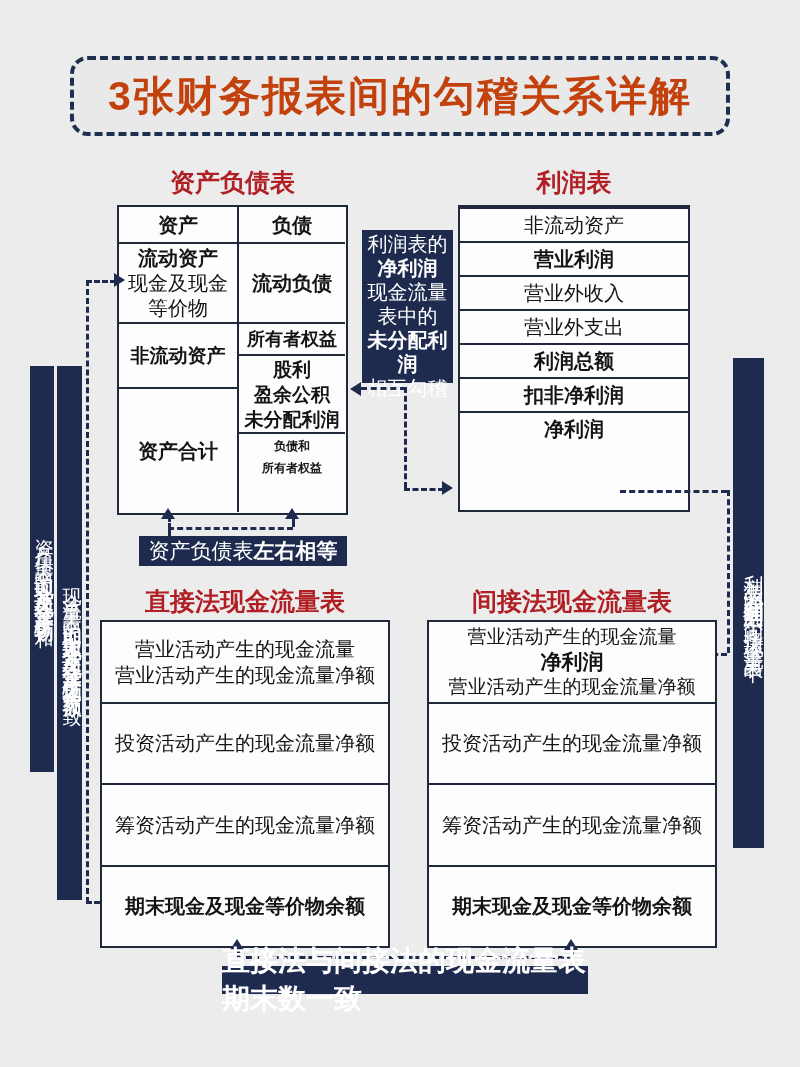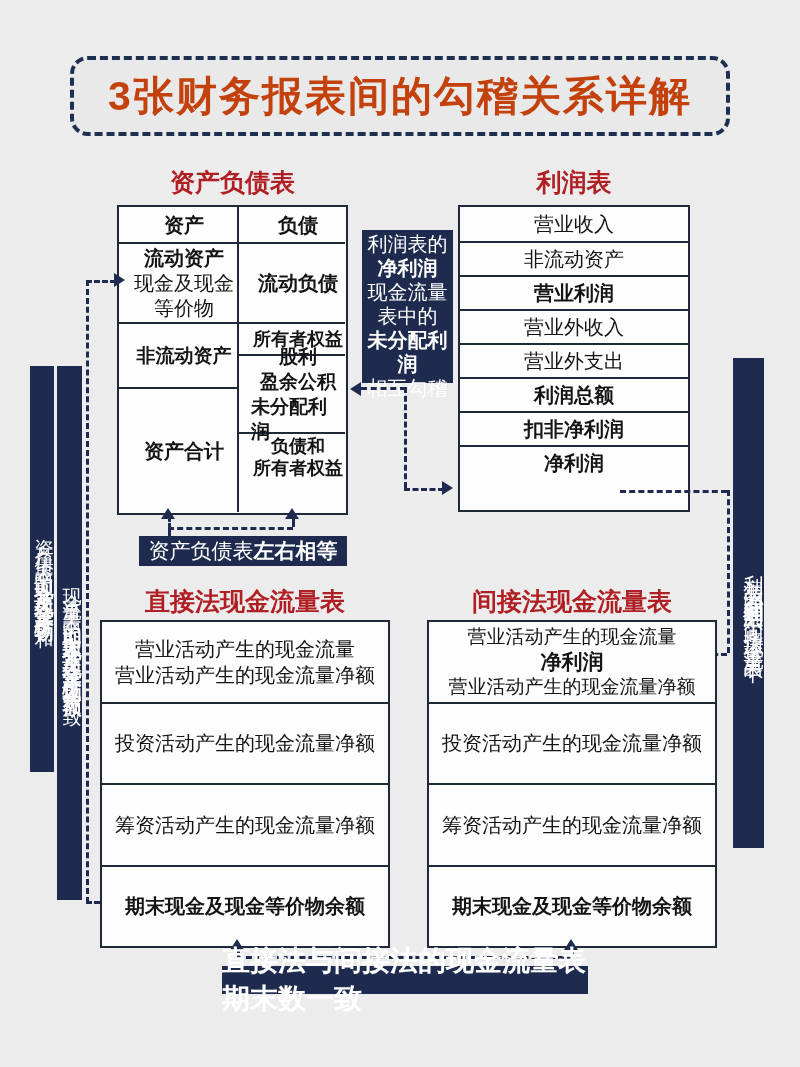--- a/index.html
+++ b/index.html
@@ -15,21 +15,21 @@
     left:70px;top:56px;width:652px;height:72px;
     border:4px dashed #1e3050;border-radius:18px;background:#e9e9e9;
     display:flex;align-items:center;justify-content:center;
   }
   .title-box span{font-size:41px;font-weight:bold;color:#c2410c;letter-spacing:2px;}
   
   .sec-title{font-size:25px;font-weight:bold;color:#b01f24;text-align:center;}
   
   .tbl{background:#fdfdfd;border:2.5px solid #20293a;box-sizing:border-box;}
   .cell{box-sizing:border-box;display:flex;flex-direction:column;align-items:center;justify-content:center;
-        font-size:20px;font-weight:bold;text-align:left;line-height:24px;color:#141414;padding-left:12px;}
+        font-size:20px;font-weight:bold;text-align:right;line-height:24px;color:#141414;}
   .cell.bt{border-top:2.5px solid #20293a;}
   .thin{font-weight:normal;}
   
   .bs-left{left:0;top:0;width:118px;height:305px;position:absolute;}
   .bs-right{left:118px;top:0;width:108px;height:305px;position:absolute;border-left:2.5px solid #20293a;box-sizing:border-box;}
   
   .inc-row{box-sizing:border-box;height:34px;display:flex;align-items:center;justify-content:center;
            font-size:20px;color:#141414;}
   .inc-row.bt{border-top:2.2px solid #20293a;}
   .inc-row.b{font-weight:bold;}
@@ -78,39 +78,38 @@
   </div>
   <div class="bs-right">
     <div class="cell" style="height:35px;">负债</div>
     <div class="cell bt" style="height:80px;">流动负债</div>
     <div class="cell bt" style="height:32px;font-size:18px;">所有者权益</div>
     <div class="cell bt" style="height:78px;font-size:19px;line-height:25px;">
       <span>股利</span>
       <span>盈余公积</span>
       <span>未分配利润</span>
     </div>
-    <div class="cell bt" style="height:47px;font-size:18px;line-height:22px;">
+    <div class="cell bt" style="height:47px;font-size:12px;line-height:22px;">
       <span>负债和</span>
       <span>所有者权益</span>
     </div>
   </div>
 </div>
 
 <div class="abs navy" style="left:362px;top:230px;width:91px;height:153px;padding:2px 4px;box-sizing:border-box;font-size:20px;line-height:24px;text-align:center;flex-wrap:wrap;">
   <span>利润表的</span>
     <span class="b">净利润</span>
     <span>现金流量表中的</span>
     <span class="b">未分配利润</span>
     <span>相互勾稽</span>
 </div>
 
 <div class="abs sec-title" style="left:458px;top:166px;width:232px;">利润表</div>
 
 <div class="abs tbl" style="left:458px;top:205px;width:232px;height:307px;">
-  <div class="inc-row">营业收入</div>
   <div class="inc-row bt">非流动资产</div>
   <div class="inc-row bt b">营业利润</div>
   <div class="inc-row bt">营业外收入</div>
   <div class="inc-row bt">营业外支出</div>
   <div class="inc-row bt b">利润总额</div>
   <div class="inc-row bt b">扣非净利润</div>
   <div class="inc-row bt b">净利润</div>
 </div>
 
 <div class="abs dash-v" style="left:168px;top:516px;height:20px;"></div>

